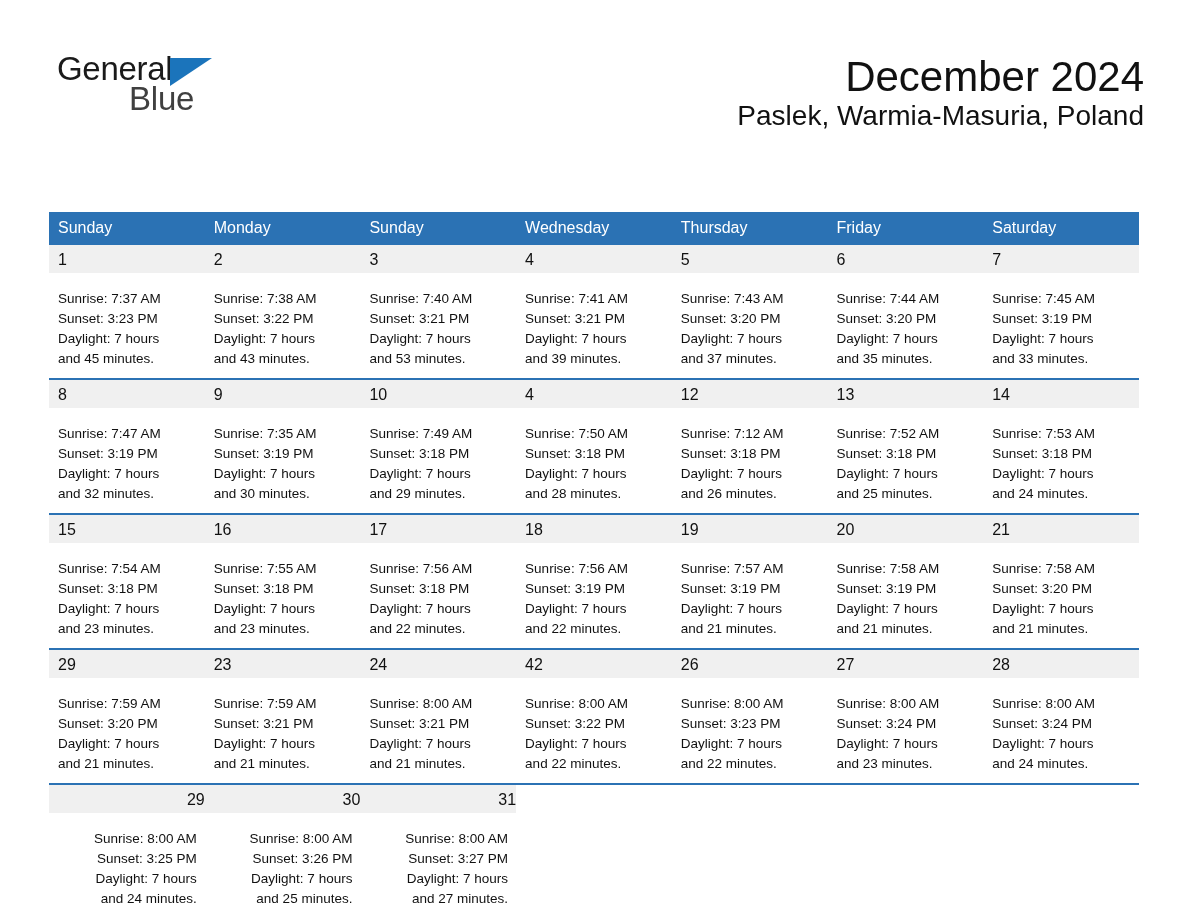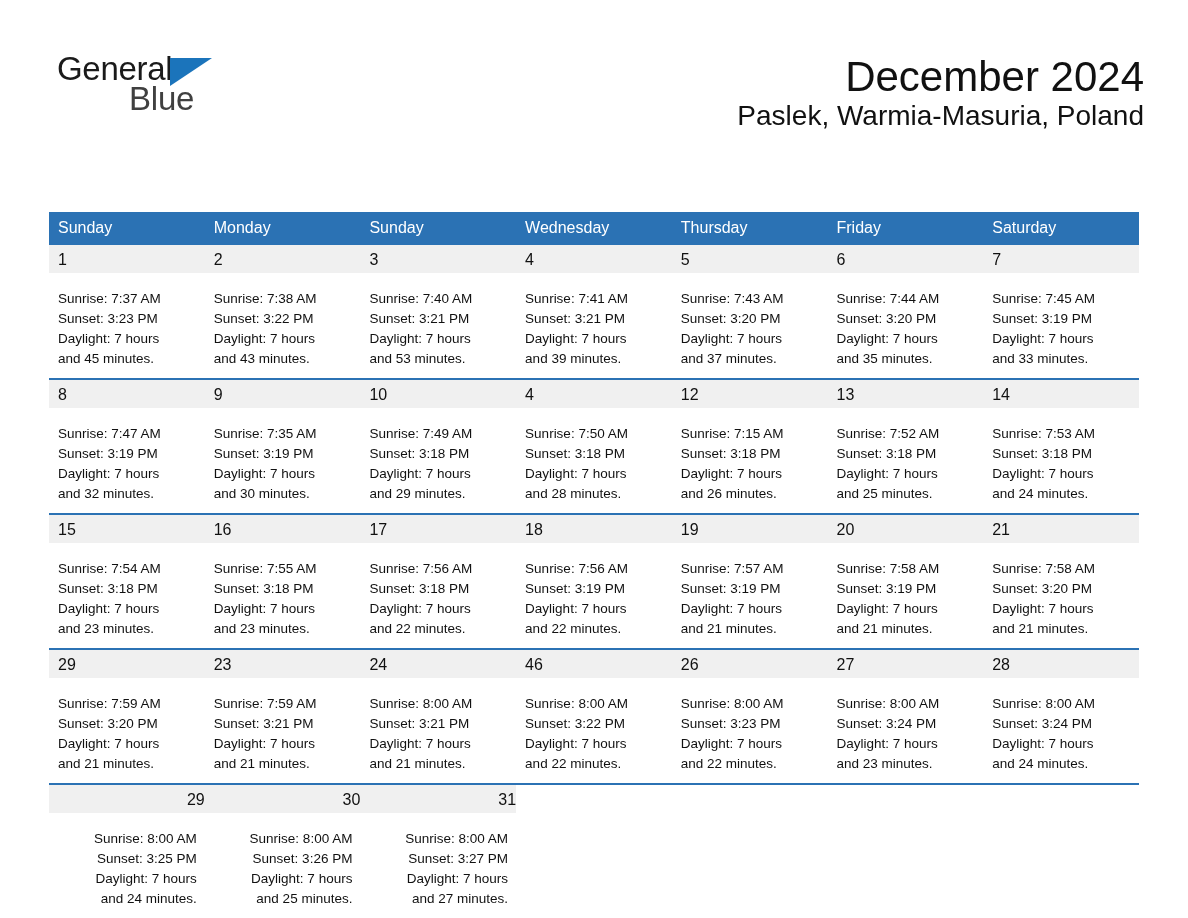--- a/index.html
+++ b/index.html
@@ -293,21 +293,21 @@
           <div class="cellbody">
             <div>Sunrise: 7:50 AM</div>
             <div>Sunset: 3:18 PM</div>
             <div>Daylight: 7 hours</div>
             <div>and 28 minutes.</div>
           </div>
         </td>
         <td>
           <div class="daynum">12</div>
           <div class="cellbody">
-            <div>Sunrise: 7:15 AM</div>
+            <div>Sunrise: 7:12 AM</div>
             <div>Sunset: 3:18 PM</div>
             <div>Daylight: 7 hours</div>
             <div>and 26 minutes.</div>
           </div>
         </td>
         <td>
           <div class="daynum">13</div>
           <div class="cellbody">
             <div>Sunrise: 7:52 AM</div>
             <div>Sunset: 3:18 PM</div>
@@ -414,21 +414,21 @@
         <td>
           <div class="daynum">24</div>
           <div class="cellbody">
             <div>Sunrise: 8:00 AM</div>
             <div>Sunset: 3:21 PM</div>
             <div>Daylight: 7 hours</div>
             <div>and 21 minutes.</div>
           </div>
         </td>
         <td>
-          <div class="daynum">46</div>
+          <div class="daynum">42</div>
           <div class="cellbody">
             <div>Sunrise: 8:00 AM</div>
             <div>Sunset: 3:22 PM</div>
             <div>Daylight: 7 hours</div>
             <div>and 22 minutes.</div>
           </div>
         </td>
         <td>
           <div class="daynum">26</div>
           <div class="cellbody">

